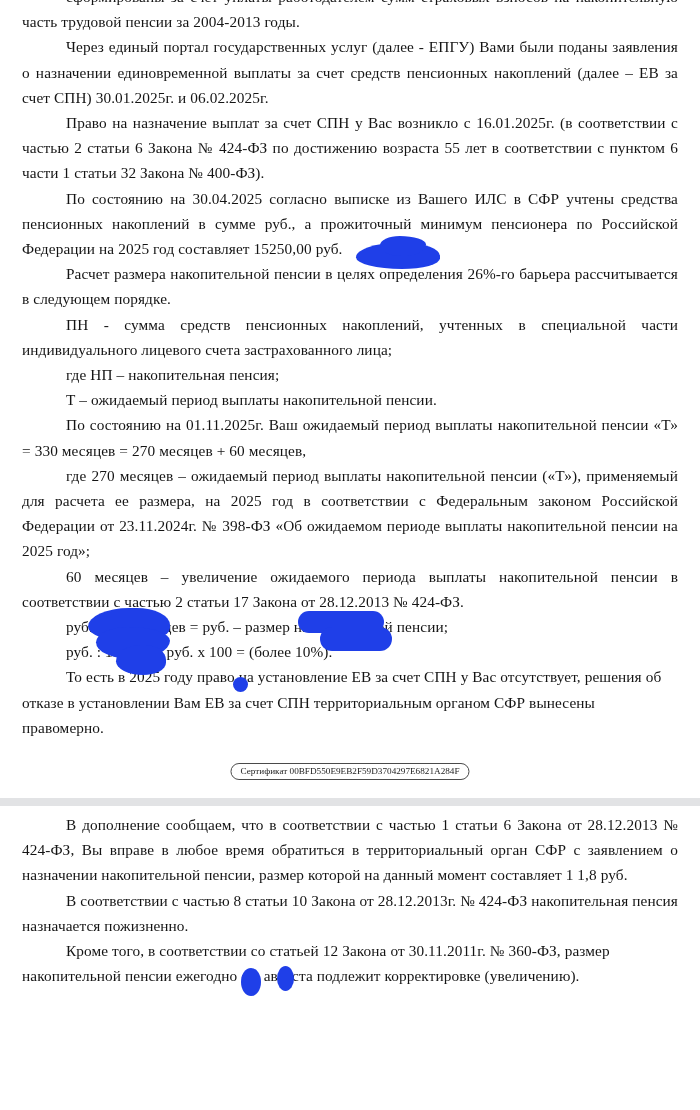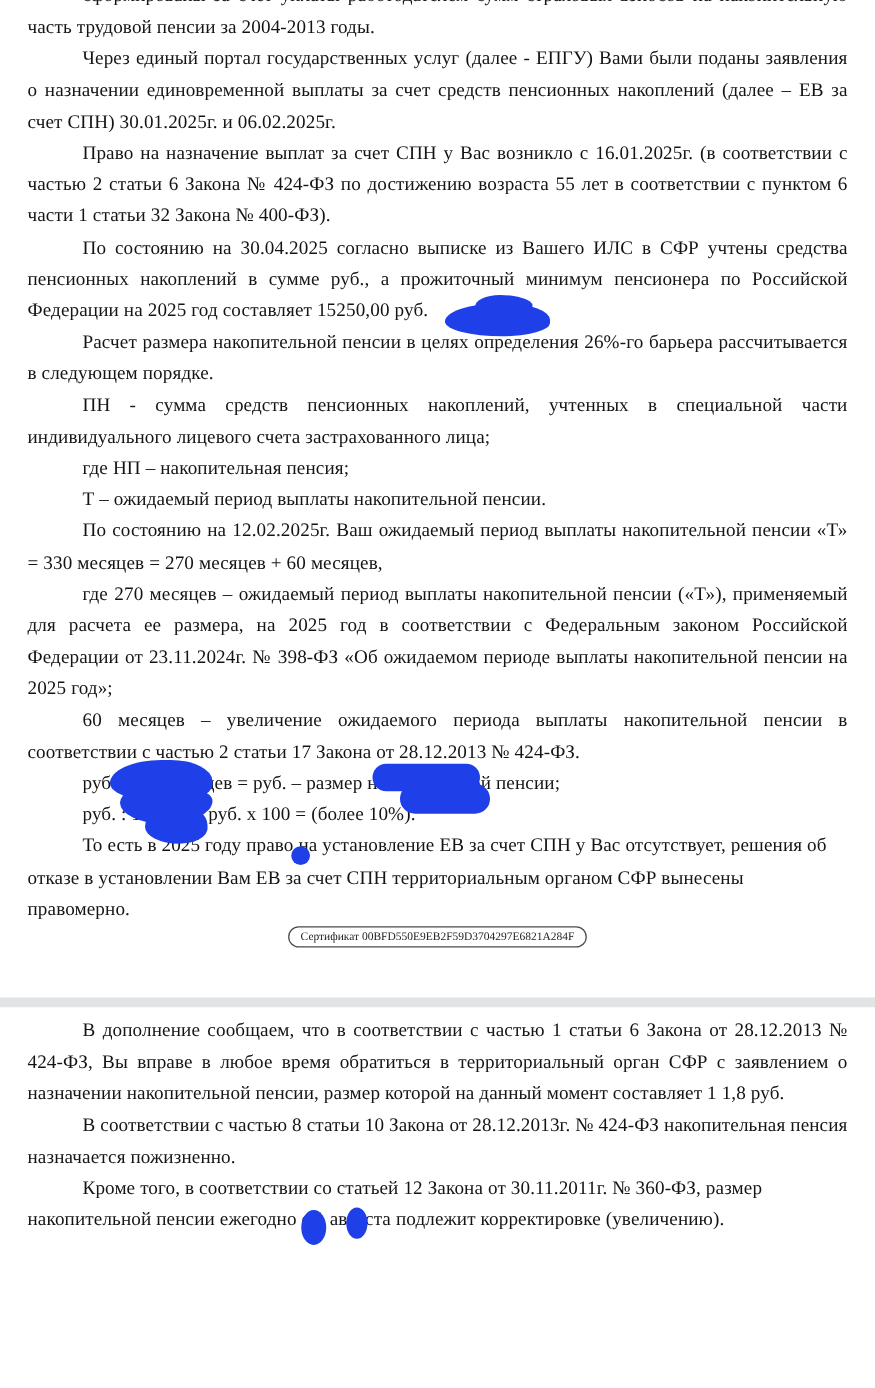--- a/index.html
+++ b/index.html
@@ -61,21 +61,21 @@
   .textblock p:last-child { text-align: left; }
 
   
   .textblock p { text-align-last: left; }
 
   
   #cert-stamp {
     position: absolute;
     left: 50%;
     transform: translateX(-50%);
-    top: 741px;
+    top: 763px;
     border: 1px solid #4a4a4a;
     border-radius: 9px;
     padding: 1px 9px 2px 9px;
     font-size: 9.2px;
     line-height: 12px;
     white-space: nowrap;
     color: #1d1d1d;
     background: #ffffff;
     font-family: "Liberation Serif", "DejaVu Serif", serif;
   }
@@ -99,21 +99,21 @@
   <div class="sheet" id="sheet-top">
     <div class="textblock" id="body-top">
         <p>сформированы за счет уплаты работодателем сумм страховых взносов на накопительную часть трудовой пенсии за 2004-2013 годы.</p>
         <p>Через единый портал государственных услуг (далее - ЕПГУ) Вами были поданы заявления о назначении единовременной выплаты за счет средств пенсионных накоплений (далее – ЕВ за счет СПН) 30.01.2025г. и 06.02.2025г.</p>
         <p>Право на назначение выплат за счет СПН у Вас возникло с 16.01.2025г. (в соответствии с частью 2 статьи 6 Закона № 424-ФЗ по достижению возраста 55 лет в соответствии с пунктом 6 части 1 статьи 32 Закона № 400-ФЗ).</p>
         <p>По состоянию на 30.04.2025 согласно выписке из Вашего ИЛС в СФР учтены средства пенсионных накоплений в сумме  руб., а прожиточный минимум пенсионера по Российской Федерации на 2025 год составляет 15250,00 руб.</p>
         <p>Расчет размера накопительной пенсии в целях определения 26%-го барьера рассчитывается в следующем порядке.</p>
         <p>ПН - сумма средств пенсионных накоплений, учтенных в специальной части индивидуального лицевого счета застрахованного лица;</p>
         <p>где НП – накопительная пенсия;</p>
         <p>Т – ожидаемый период выплаты накопительной пенсии.</p>
-        <p>По состоянию на 12.02.2025г. Ваш ожидаемый период выплаты накопительной пенсии «Т» = 330 месяцев = 270 месяцев + 60 месяцев,</p>
+        <p>По состоянию на 01.11.2025г. Ваш ожидаемый период выплаты накопительной пенсии «Т» = 330 месяцев = 270 месяцев + 60 месяцев,</p>
         <p>где 270 месяцев – ожидаемый период выплаты накопительной пенсии («Т»), применяемый для расчета ее размера, на 2025 год в соответствии с Федеральным законом Российской Федерации от 23.11.2024г. № 398-ФЗ  «Об ожидаемом периоде выплаты накопительной пенсии на 2025 год»;</p>
         <p>60 месяцев – увеличение ожидаемого периода выплаты накопительной пенсии в соответствии с частью 2 статьи 17 Закона от 28.12.2013 № 424-ФЗ.</p>
         <p> руб. / 330 месяцев =  руб.  – размер накопительной пенсии;</p>
         <p> руб. : 11960,00 руб. х 100 =  (более 10%).</p>
         <p>То есть в 2025 году право на установление ЕВ за счет СПН у Вас отсутствует, решения об отказе в установлении Вам ЕВ за счет СПН территориальным органом СФР вынесены правомерно.</p>
       </div>
 
     <div id="cert-stamp">Сертификат 00BFD550E9EB2F59D3704297E6821A284F</div>
   </div>
 

